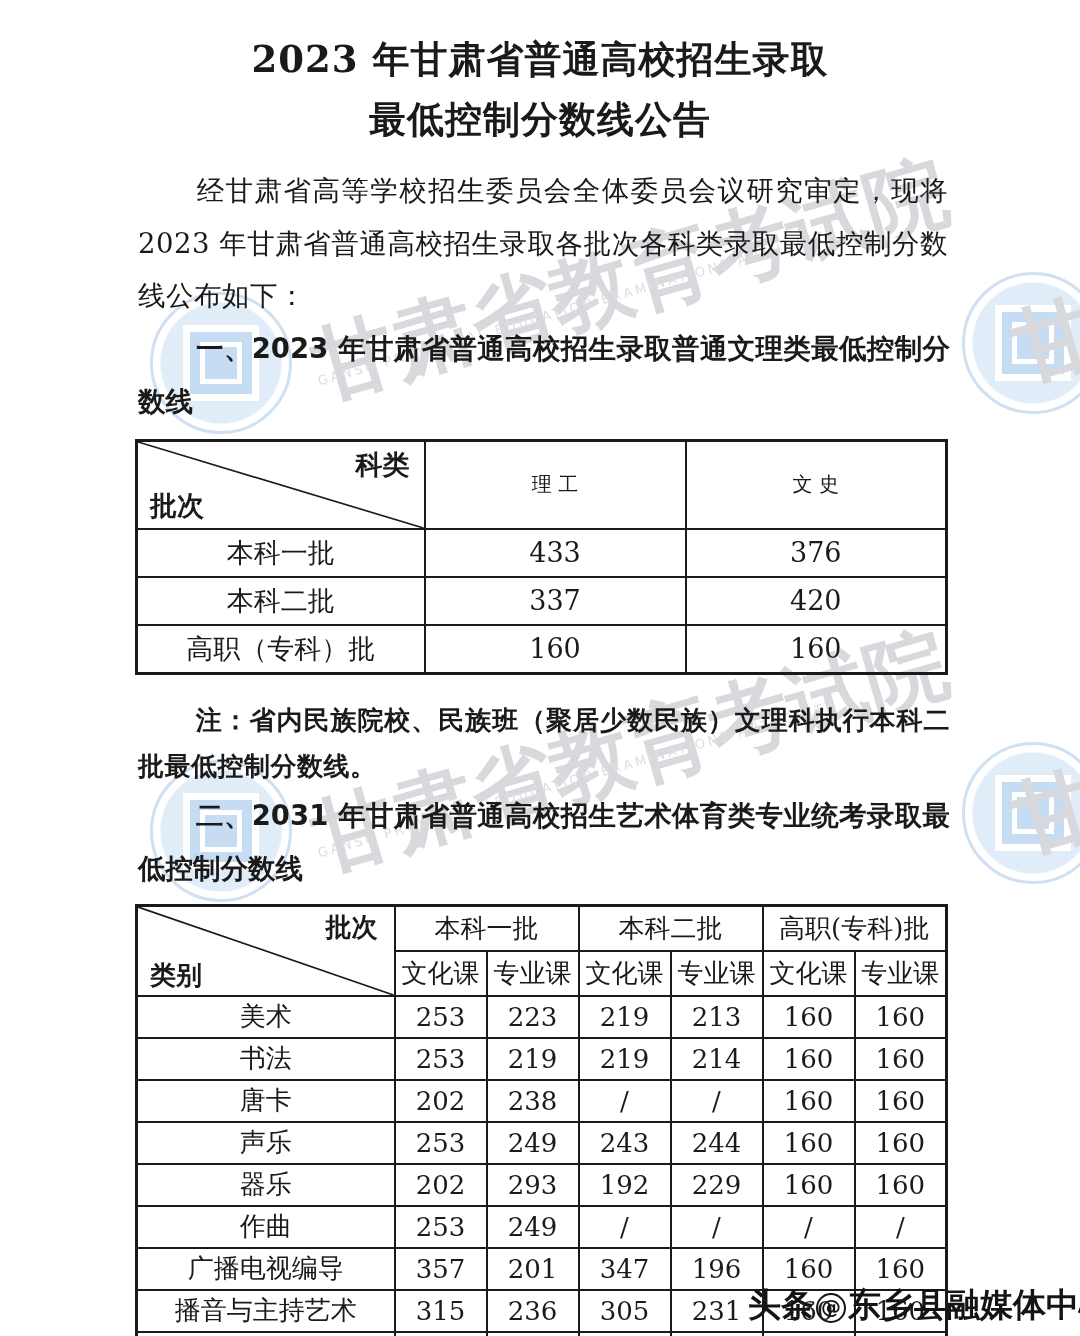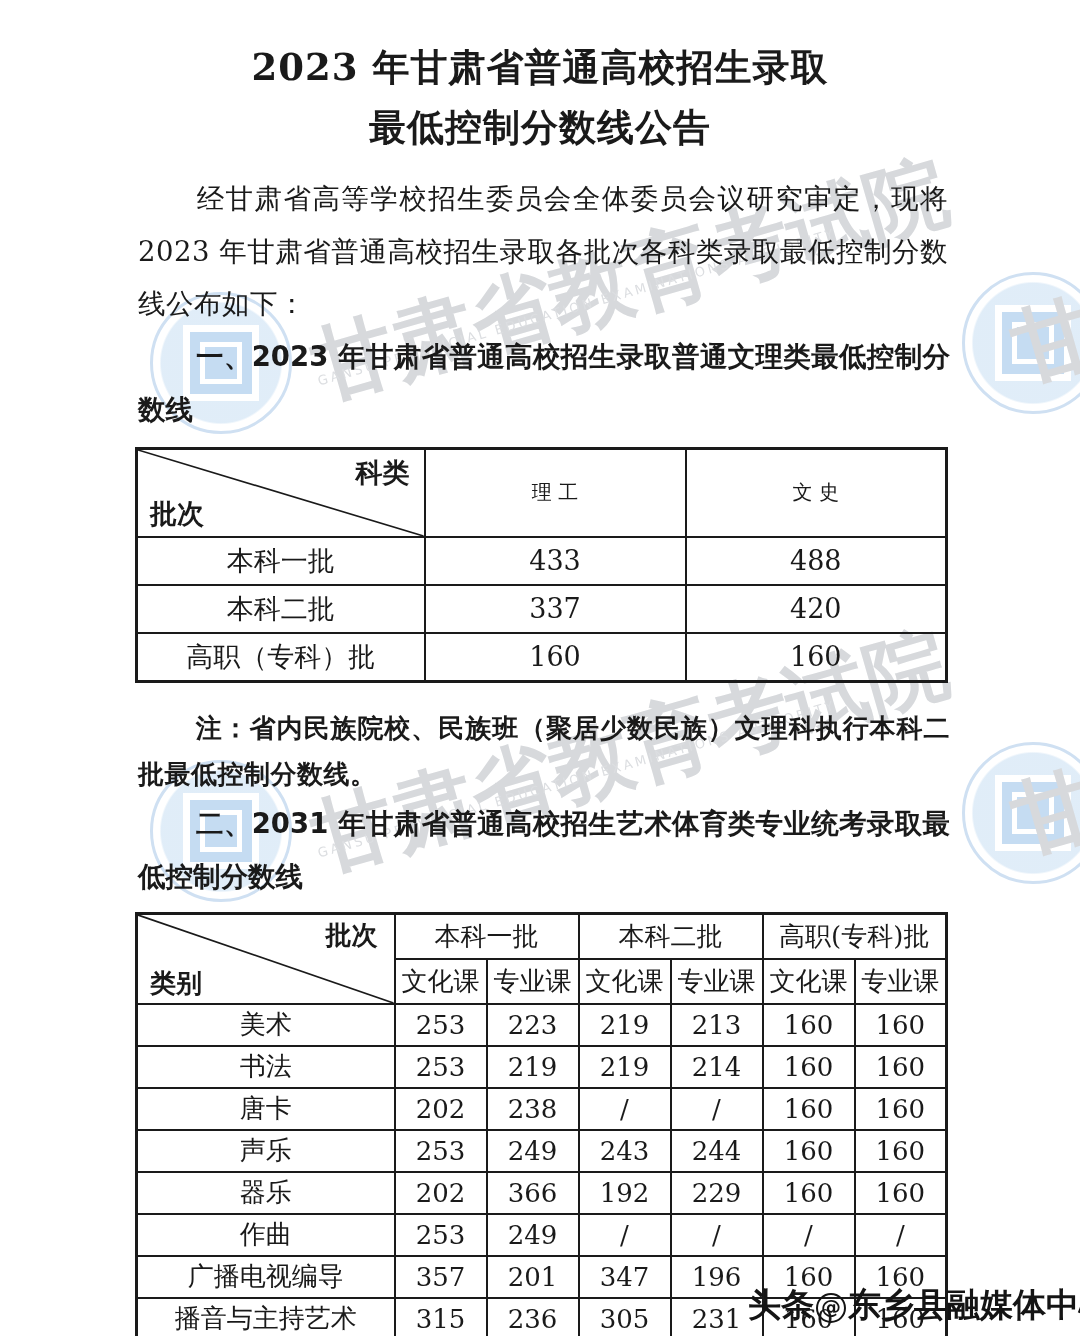--- a/index.html
+++ b/index.html
@@ -73,21 +73,21 @@
     position: relative;
     z-index: 2;
   }
 
   .doc-title {
     text-align: center;
     font-size: 37px;
     line-height: 1.62;
     letter-spacing: 1px;
     margin: 0;
-    padding-top: 38px;
+    padding-top: 30px;
     font-family: "DejaVu Serif", "Liberation Serif", serif;
   }
   .doc-title .line2 { display: block; }
 
   .para {
     font-size: 27.5px;
     line-height: 1.92;
     margin: 14px 0 0 0;
     padding: 0 132px 0 138px;
     text-align: justify;
@@ -272,21 +272,21 @@
           <span class="diag-tr">科类</span>
           <span class="diag-bl">批次</span>
         </td>
         <td class="hdr-label">理 工</td>
         <td class="hdr-label">文 史</td>
       </tr>
 
       <tr>
         <td class="rowlabel">本科一批</td>
         <td>433</td>
-        <td>488</td>
+        <td>376</td>
       </tr>
       <tr>
         <td class="rowlabel">本科二批</td>
         <td>337</td>
         <td>420</td>
       </tr>
       <tr>
         <td class="rowlabel">高职（专科）批</td>
         <td>160</td>
         <td>160</td>
@@ -363,21 +363,21 @@
           <td>253</td>
           <td>249</td>
           <td>243</td>
           <td>244</td>
           <td>160</td>
           <td>160</td>
         </tr>
         <tr>
           <td class="rowlabel">器乐</td>
           <td>202</td>
-          <td>366</td>
+          <td>293</td>
           <td>192</td>
           <td>229</td>
           <td>160</td>
           <td>160</td>
         </tr>
         <tr>
           <td class="rowlabel">作曲</td>
           <td>253</td>
           <td>249</td>
           <td>/</td>

